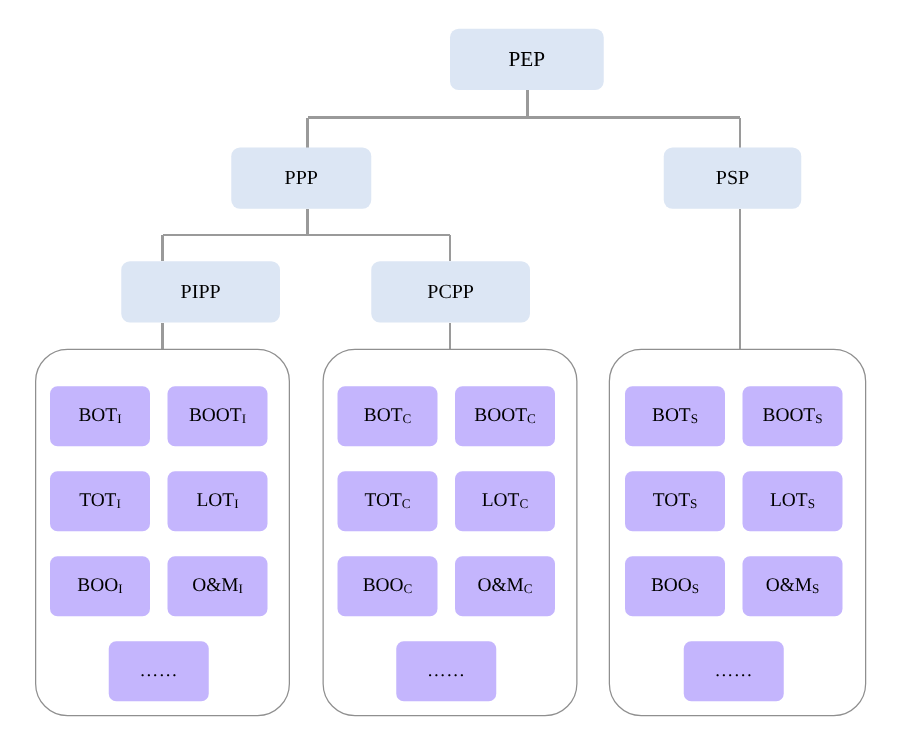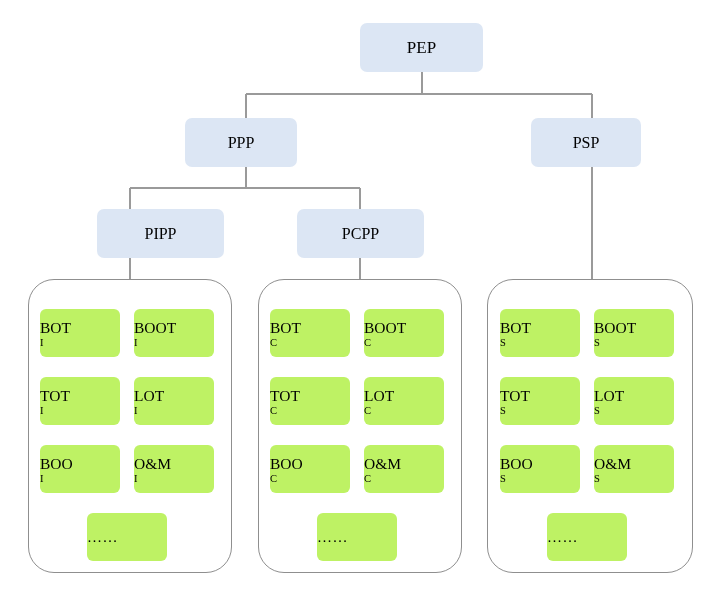--- a/index.html
+++ b/index.html
@@ -45,30 +45,30 @@
   .group-box {
     position: absolute;
     border: 1.3px solid #8f8f8f;
     border-radius: 26px;
     background: transparent;
     box-sizing: border-box;
   }
   
   .leaf {
     position: absolute;
-    background: #bef264;
+    background: #c4b5fd;
     border-radius: 6px;
     display: flex;
+    align-items: center;
     justify-content: center;
     font-size: 15.5px;
     color: #000000;
     line-height: 1;
     box-sizing: border-box;
     white-space: nowrap;
-    flex-direction: column;
   }
   .leaf .base { display: inline-block; }
   .leaf sub {
     font-size: 0.68em;
     vertical-align: baseline;
     position: relative;
     top: 0.28em;
     line-height: 1;
   }
   .leaf.dots {

